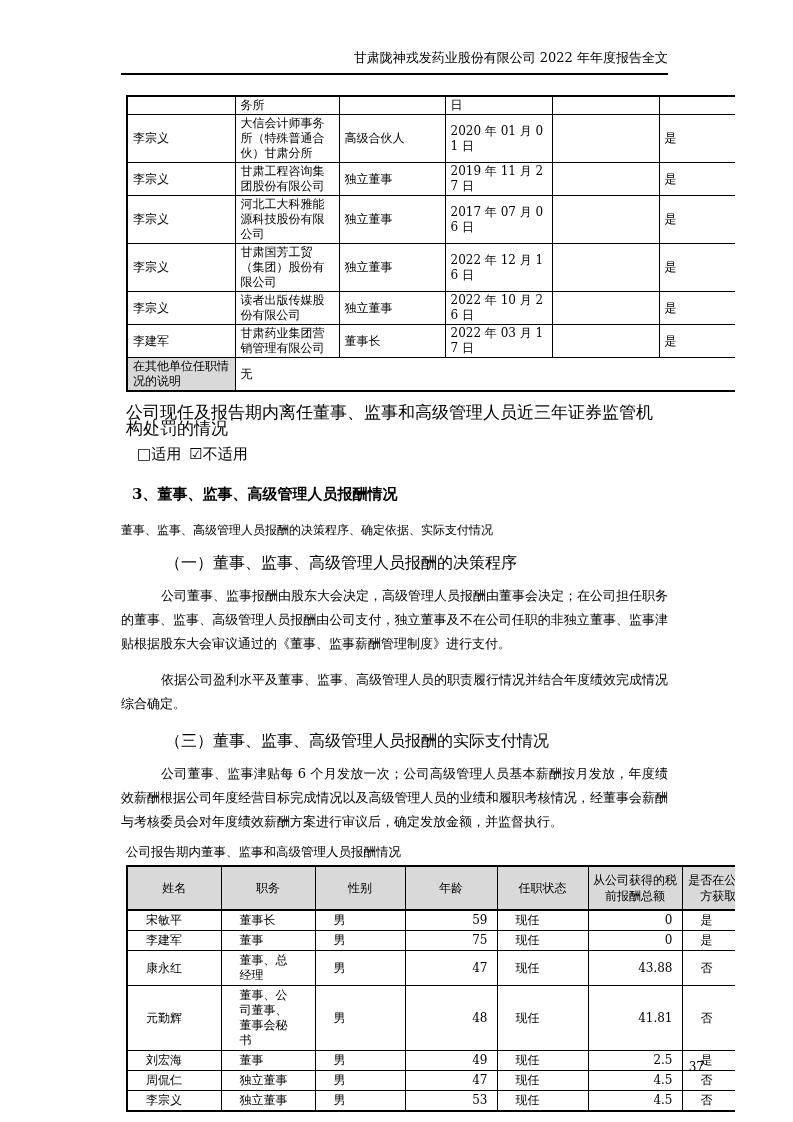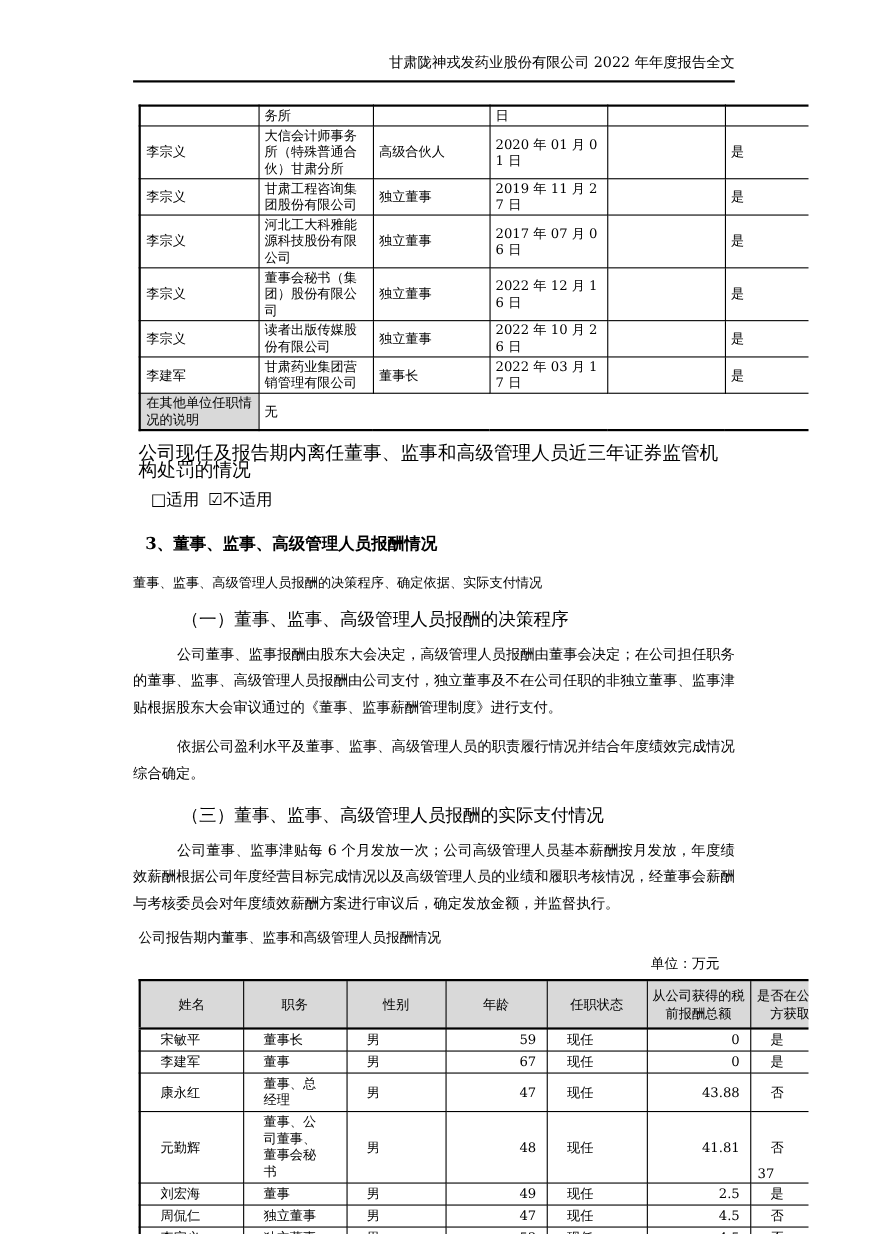--- a/index.html
+++ b/index.html
@@ -115,21 +115,21 @@
       <tr>
         <td>李宗义</td>
         <td>河北工大科雅能源科技股份有限公司</td>
         <td>独立董事</td>
         <td>2017 年 07 月 06 日</td>
         <td></td>
         <td>是</td>
       </tr>
       <tr>
         <td>李宗义</td>
-        <td>董事会秘书（集团）股份有限公司</td>
+        <td>甘肃国芳工贸（集团）股份有限公司</td>
         <td>独立董事</td>
         <td>2022 年 12 月 16 日</td>
         <td></td>
         <td>是</td>
       </tr>
       <tr>
         <td>李宗义</td>
         <td>读者出版传媒股份有限公司</td>
         <td>独立董事</td>
         <td>2022 年 10 月 26 日</td>
@@ -164,21 +164,20 @@
   <div class="subhead">（一）董事、监事、高级管理人员报酬的决策程序</div>
   <div class="para">公司董事、监事报酬由股东大会决定，高级管理人员报酬由董事会决定；在公司担任职务的董事、监事、高级管理人员报酬由公司支付，独立董事及不在公司任职的非独立董事、监事津贴根据股东大会审议通过的《董事、监事薪酬管理制度》进行支付。</div>
 
   <div class="para">依据公司盈利水平及董事、监事、高级管理人员的职责履行情况并结合年度绩效完成情况综合确定。</div>
 
   <div class="subhead">（三）董事、监事、高级管理人员报酬的实际支付情况</div>
   <div class="para">公司董事、监事津贴每 6 个月发放一次；公司高级管理人员基本薪酬按月发放，年度绩效薪酬根据公司年度经营目标完成情况以及高级管理人员的业绩和履职考核情况，经董事会薪酬与考核委员会对年度绩效薪酬方案进行审议后，确定发放金额，并监督执行。</div>
 
   <div class="tablenote">公司报告期内董事、监事和高级管理人员报酬情况</div>
 
-  <div class="unit">单位：万元</div>
 
   <table class="t2">
     <colgroup>
       <col style="width:94px">
         <col style="width:94px">
         <col style="width:90px">
       <col style="width:92px">
         <col style="width:91px">
         <col style="width:94px">
         <col>
@@ -201,21 +200,21 @@
         <td>男</td>
         <td class="num">59</td>
         <td>现任</td>
         <td class="num">0</td>
         <td>是</td>
       </tr>
       <tr>
         <td>李建军</td>
         <td>董事</td>
         <td>男</td>
-        <td class="num">67</td>
+        <td class="num">75</td>
         <td>现任</td>
         <td class="num">0</td>
         <td>是</td>
       </tr>
       <tr>
         <td>康永红</td>
         <td>董事、总经理</td>
         <td>男</td>
         <td class="num">47</td>
         <td>现任</td>

